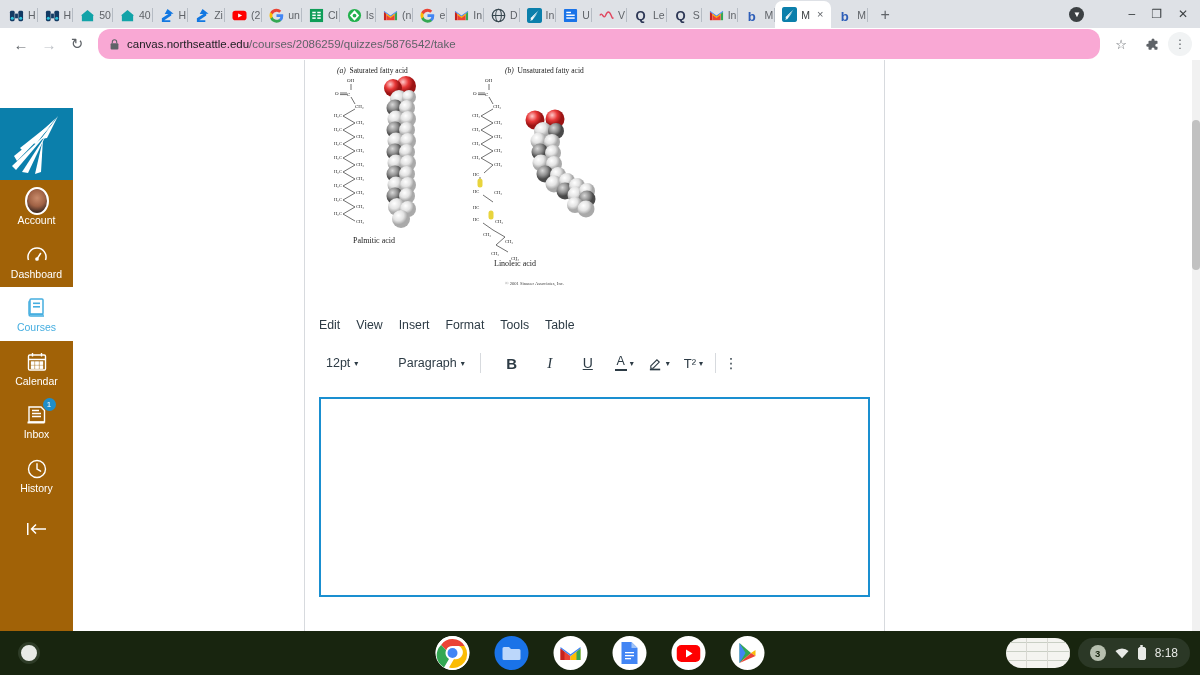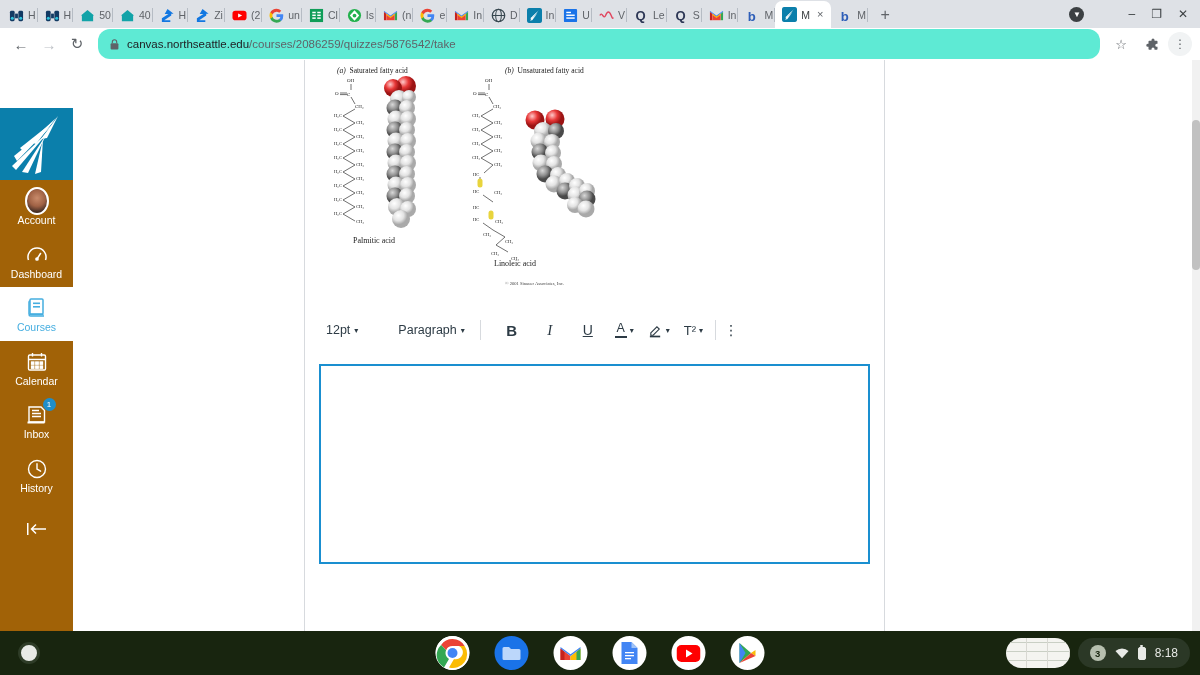--- a/index.html
+++ b/index.html
@@ -64,21 +64,21 @@
   .toolbar {
     height: 32px; background: #ffffff; display: flex; align-items: center;
     padding: 0 8px; gap: 2px;
   }
   .navbtn {
     width: 26px; height: 26px; display: flex; align-items: center;
     justify-content: center; font-size: 15px; color: #5f6368;
   }
   .navbtn.dim { color: #bdc1c6; }
   .omnibox {
-    flex: 1; height: 24px; background: #5eead4; border-radius: 12px;
+    flex: 1; height: 24px; background: #f9a8d4; border-radius: 12px;
     display: flex; align-items: center; padding: 15px 12px; gap: 8px;
     margin: 0 6px; font-size: 11.5px; color: #5f6368;
   }
   .lockicon { font-size: 9px; color: #5f6368; }
   .url-host { color: #202124; }
   .url-path { color: #5f6368; }
   .tbicons { display: flex; align-items: center; gap: 4px; }
   .tbicons .navbtn { font-size: 13px; }
   .kebabcircle {
     width: 24px; height: 24px; border-radius: 50%; background: #f1f3f4;
@@ -777,20 +777,28 @@
               <circle cx="274" cy="128" r="8" fill="url(#gw)"></circle>
               <circle cx="274" cy="136" r="8.5" fill="url(#gd)"></circle>
               <circle cx="262" cy="142" r="8" fill="url(#gw)"></circle>
               <circle cx="273" cy="146" r="8.5" fill="url(#gw)"></circle>
             </g>
           </svg>
         </div>
 
 
         <div class="rce">
+          <div class="menubar" id="menubar-host">
+              <span>Edit</span>
+              <span>View</span>
+              <span>Insert</span>
+              <span>Format</span>
+              <span>Tools</span>
+              <span>Table</span>
+            </div>
 
           <div class="fmtbar">
             <div class="fmtitem">
               <span>12pt</span>
               <span class="chev">▾</span>
             </div>
             <div class="fmtitem" style="margin-left:26px;">
               <span>Paragraph</span>
               <span class="chev">▾</span>
             </div>

